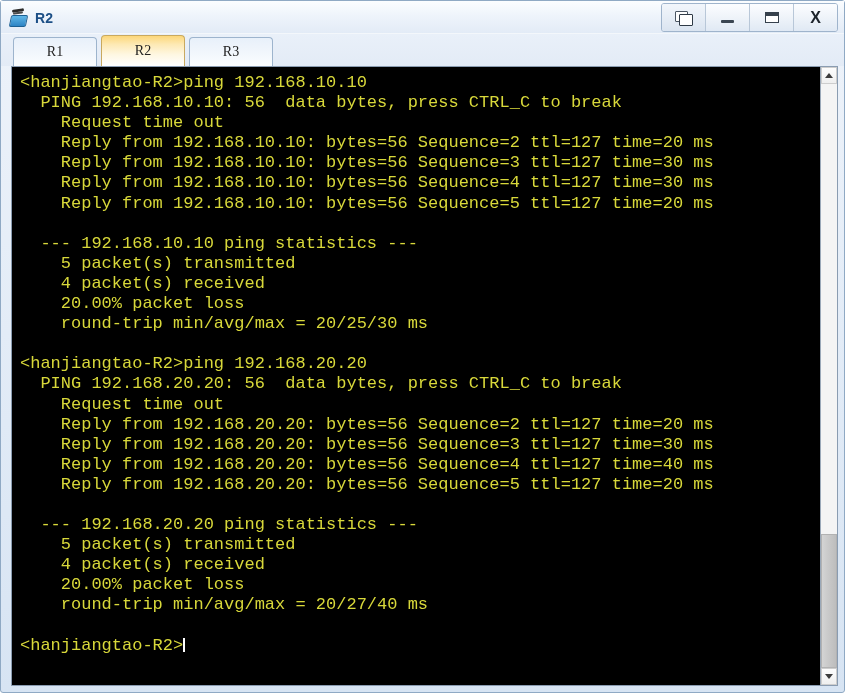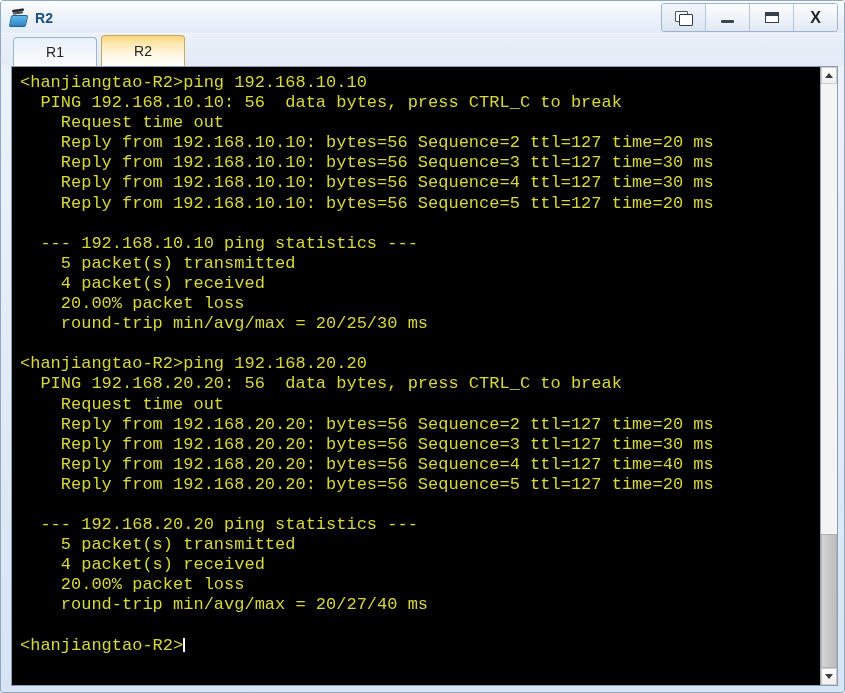--- a/index.html
+++ b/index.html
@@ -127,20 +127,21 @@
 
   
   #tabstrip {
     height: 32px;
     flex: 0 0 32px;
     display: flex;
     align-items: flex-end;
     padding-left: 12px;
     background: linear-gradient(180deg, #e9f0f9 0%, #e3ebf6 100%);
     position: relative;
+    font-family: Liberation Serif, serif;
   }
   .tab {
     min-width: 84px;
     height: 29px;
     margin-right: 4px;
     display: flex;
     align-items: center;
     justify-content: center;
     font-size: 14px;
     color: #222222;
@@ -301,20 +302,23 @@
     </div>
   </div>
 
   <div id="tabstrip">
     <div class="tab">
       <span>R1</span>
     </div>
     <div class="tab active">
       <span>R2</span>
     </div>
+    <div class="tab">
+      <span>R3</span>
+    </div>
   </div>
 
   <div id="terminal-wrap">
     <div id="terminal" style="color: rgb(216, 216, 58); background: rgb(0, 0, 0);"><div class="term-line">&lt;hanjiangtao-R2&gt;ping 192.168.10.10</div><div class="term-line">  PING 192.168.10.10: 56  data bytes, press CTRL_C to break</div><div class="term-line">    Request time out</div><div class="term-line">    Reply from 192.168.10.10: bytes=56 Sequence=2 ttl=127 time=20 ms</div><div class="term-line">    Reply from 192.168.10.10: bytes=56 Sequence=3 ttl=127 time=30 ms</div><div class="term-line">    Reply from 192.168.10.10: bytes=56 Sequence=4 ttl=127 time=30 ms</div><div class="term-line">    Reply from 192.168.10.10: bytes=56 Sequence=5 ttl=127 time=20 ms</div><div class="term-line"></div><div class="term-line">  --- 192.168.10.10 ping statistics ---</div><div class="term-line">    5 packet(s) transmitted</div><div class="term-line">    4 packet(s) received</div><div class="term-line">    20.00% packet loss</div><div class="term-line">    round-trip min/avg/max = 20/25/30 ms</div><div class="term-line"></div><div class="term-line">&lt;hanjiangtao-R2&gt;ping 192.168.20.20</div><div class="term-line">  PING 192.168.20.20: 56  data bytes, press CTRL_C to break</div><div class="term-line">    Request time out</div><div class="term-line">    Reply from 192.168.20.20: bytes=56 Sequence=2 ttl=127 time=20 ms</div><div class="term-line">    Reply from 192.168.20.20: bytes=56 Sequence=3 ttl=127 time=30 ms</div><div class="term-line">    Reply from 192.168.20.20: bytes=56 Sequence=4 ttl=127 time=40 ms</div><div class="term-line">    Reply from 192.168.20.20: bytes=56 Sequence=5 ttl=127 time=20 ms</div><div class="term-line"></div><div class="term-line">  --- 192.168.20.20 ping statistics ---</div><div class="term-line">    5 packet(s) transmitted</div><div class="term-line">    4 packet(s) received</div><div class="term-line">    20.00% packet loss</div><div class="term-line">    round-trip min/avg/max = 20/27/40 ms</div><div class="term-line"></div><div class="term-line">&lt;hanjiangtao-R2&gt;<span class="cursor"></span></div></div>
 
     <div id="scrollbar">
       <div class="sb-btn">
         <span class="sb-arrow up"></span>
       </div>
       <div class="sb-track">

